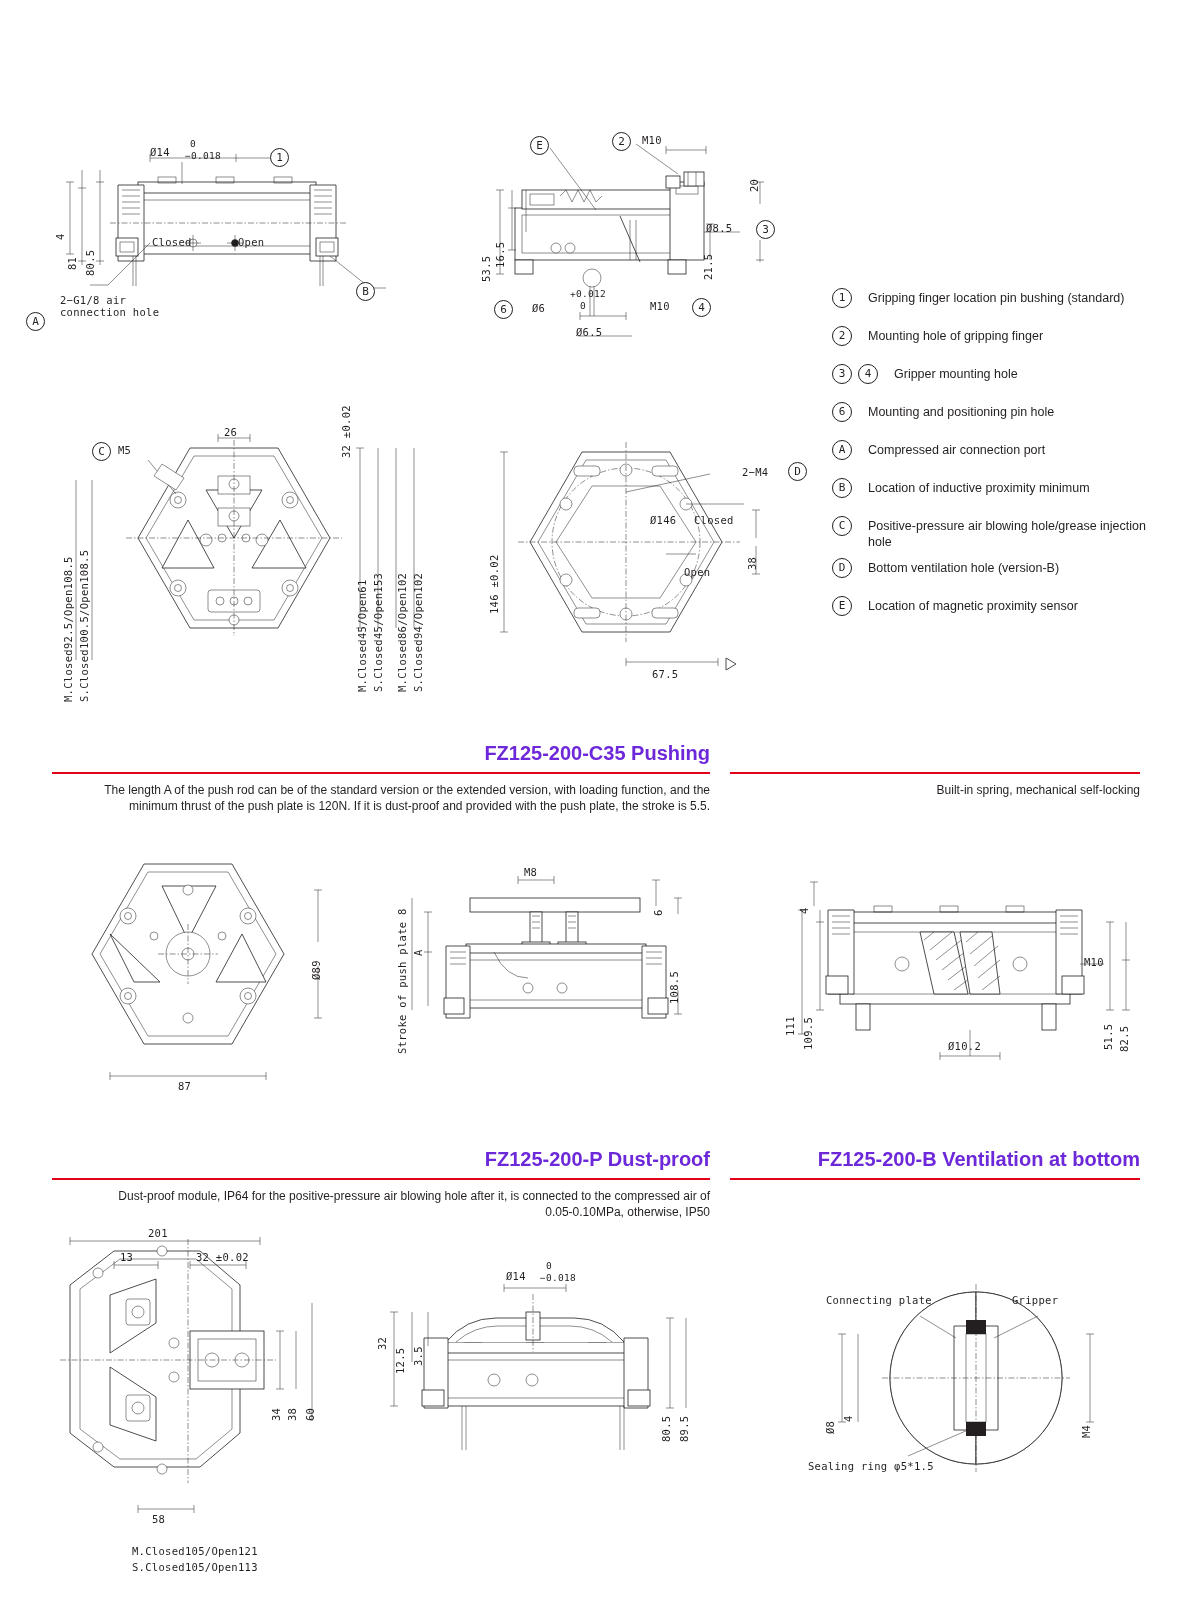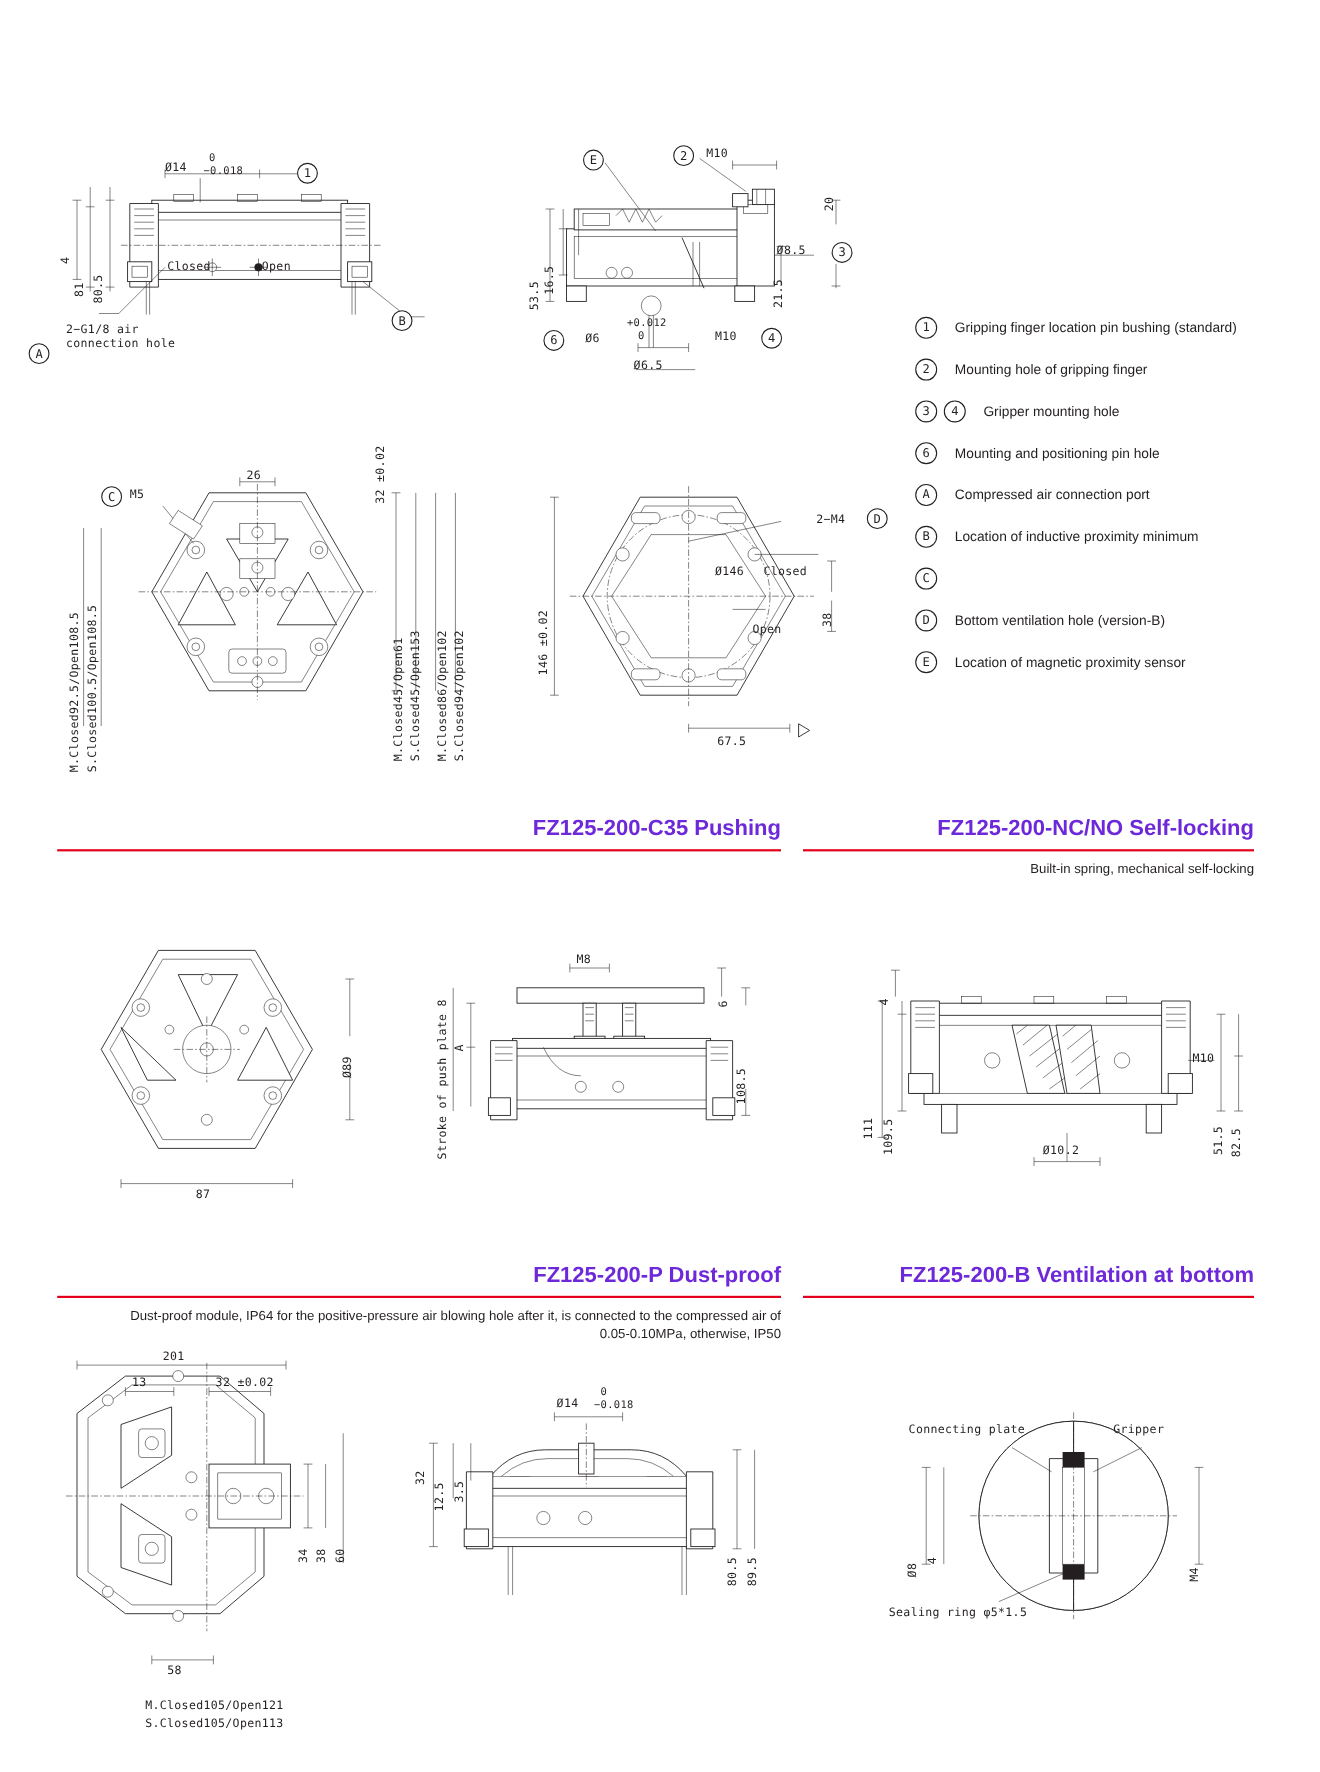--- a/index.html
+++ b/index.html
@@ -230,20 +230,21 @@
     <div class="legend-row">
       <span class="circ">A</span>
       <div class="txt">Compressed air connection port</div>
     </div>
     <div class="legend-row">
       <span class="circ">B</span>
       <div class="txt">Location of inductive proximity minimum</div>
     </div>
     <div class="legend-row">
       <span class="circ">C</span>
+      <div class="txt">Positive-pressure air blowing hole/grease injection hole</div>
     </div>
     <div class="legend-row">
       <span class="circ">D</span>
       <div class="txt">Bottom ventilation hole (version-B)</div>
     </div>
     <div class="legend-row">
       <span class="circ">E</span>
       <div class="txt">Location of magnetic proximity sensor</div>
     </div>
   </div>
@@ -348,22 +349,22 @@
     <div class="lbl" style="left:180px; top:84px;">Ø146</div>
     <div class="lbl" style="left:224px; top:84px;">Closed</div>
     <div class="lbl" style="left:214px; top:136px;">Open</div>
     <div class="lbl rot" style="left:30px; top:172px;">146 ±0.02</div>
     <div class="lbl rot" style="left:288px; top:128px;">38</div>
     <div class="lbl" style="left:182px; top:238px;">67.5</div>
   </div>
 
   <div class="sec-title" style="left:410px; top:742px; width:300px;">FZ125-200-C35 Pushing</div>
   <div class="sec-rule" style="left:52px; top:772px; width:658px;"></div>
-
-  <div class="sec-title" style="left:760px; top:742px; width:380px;">FZ125-200-NC/NO Self-locking</div>
+  <div class="sec-desc" style="left:60px; top:782px; width:650px;">The length A of the push rod can be of the standard version or the extended version, with loading function, and the minimum thrust of the push plate is 120N. If it is dust-proof and provided with the push plate, the stroke is 5.5.</div>
+
   <div class="sec-rule" style="left:730px; top:772px; width:410px;"></div>
   <div class="sec-desc" style="left:730px; top:782px; width:410px;">Built-in spring, mechanical self-locking</div>
 
   <div class="dwg" style="left:50px; top:850px; width:320px; height:260px;">
     <svg width="320" height="260" viewBox="0 0 320 260">
       <polygon class="ln fillw" points="94,14 182,14 234,104 182,194 94,194 42,104"></polygon>
       <polygon class="ln-thin" points="98,22 178,22 226,104 178,186 98,186 50,104"></polygon>
 
       <polygon class="ln fillw" points="112,36 166,36 138,90"></polygon>
       <polygon class="ln fillw" points="192,84 216,132 166,132"></polygon>

